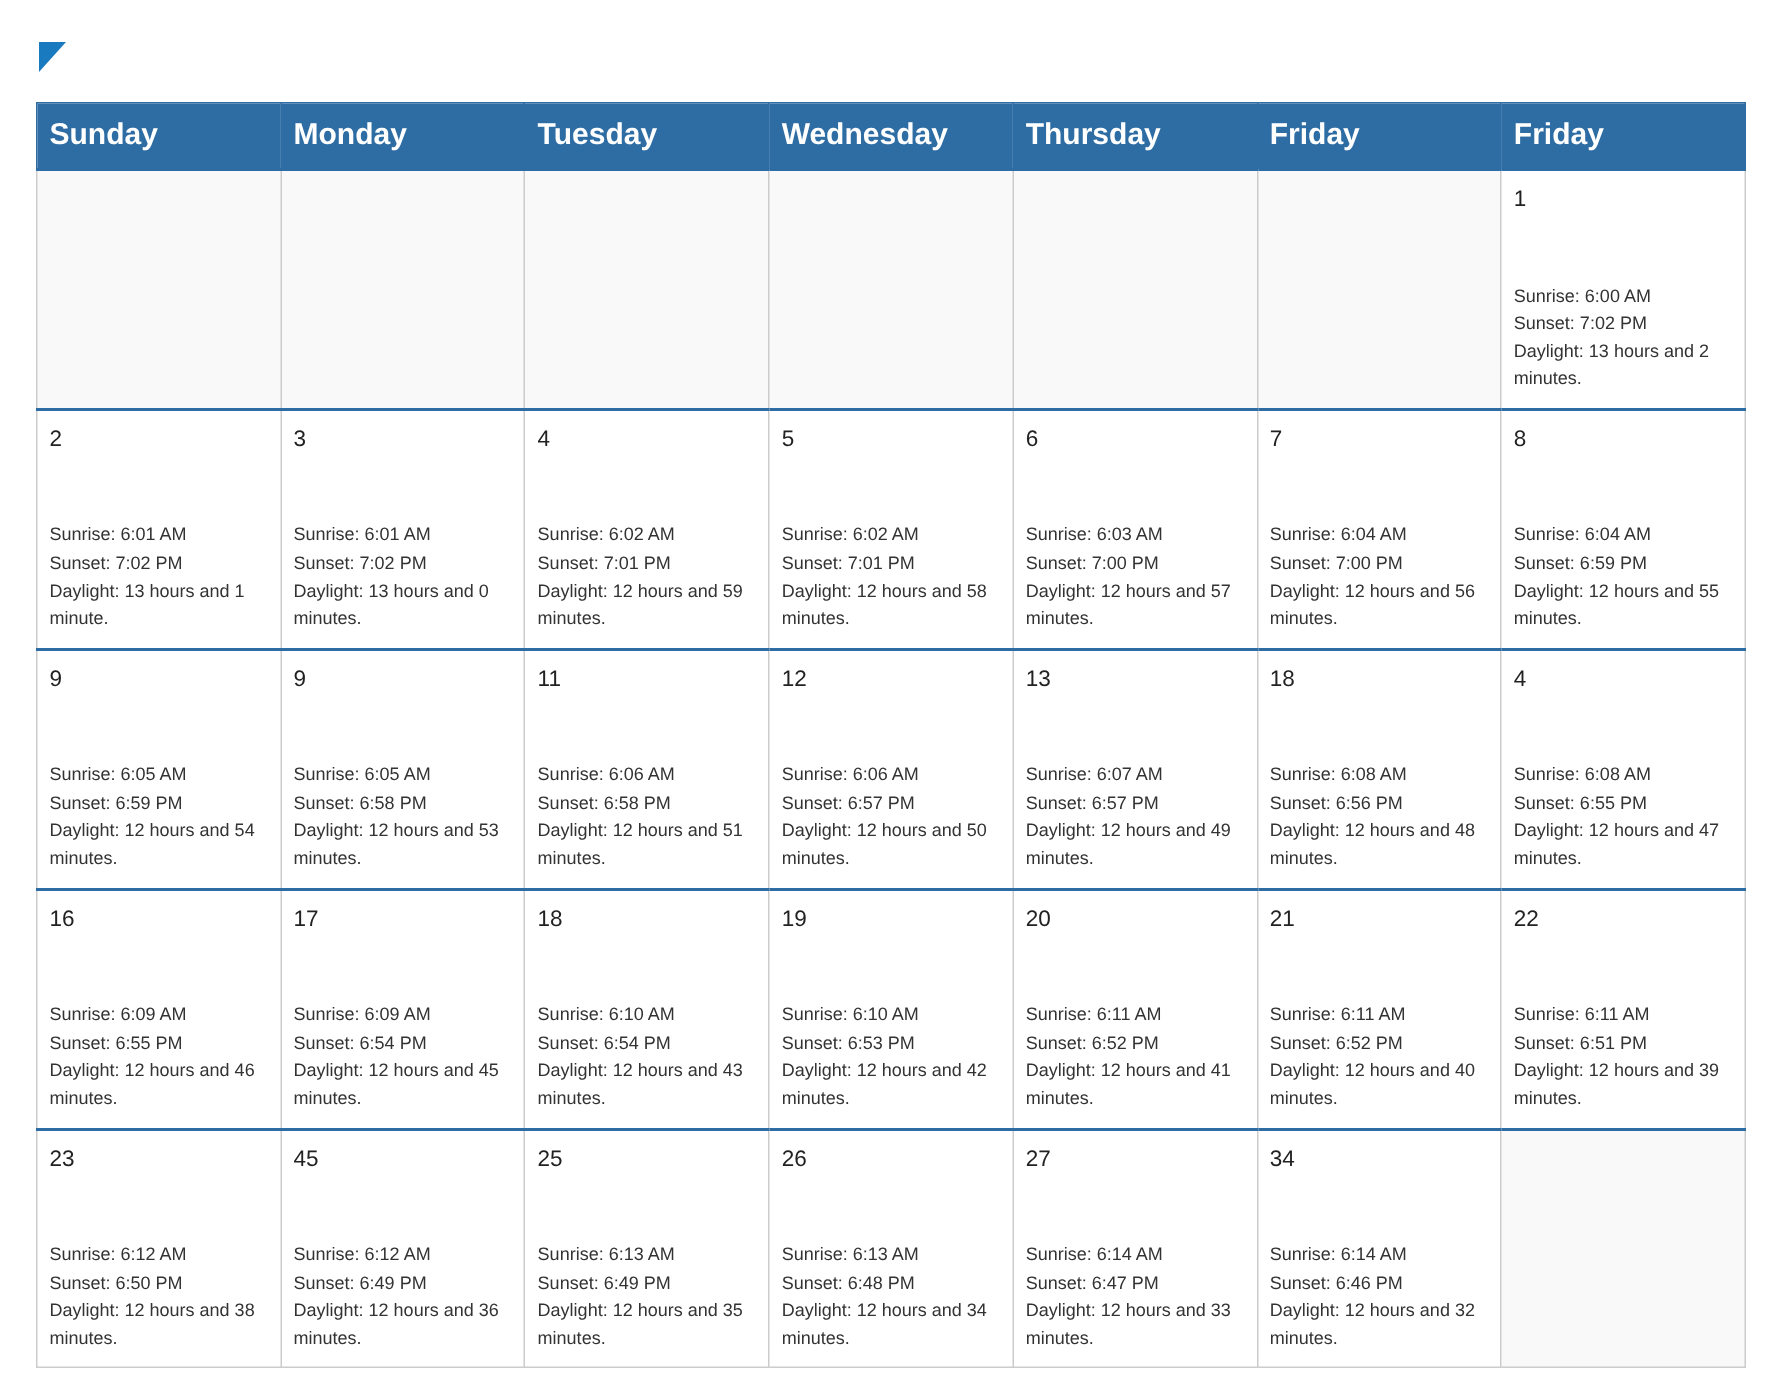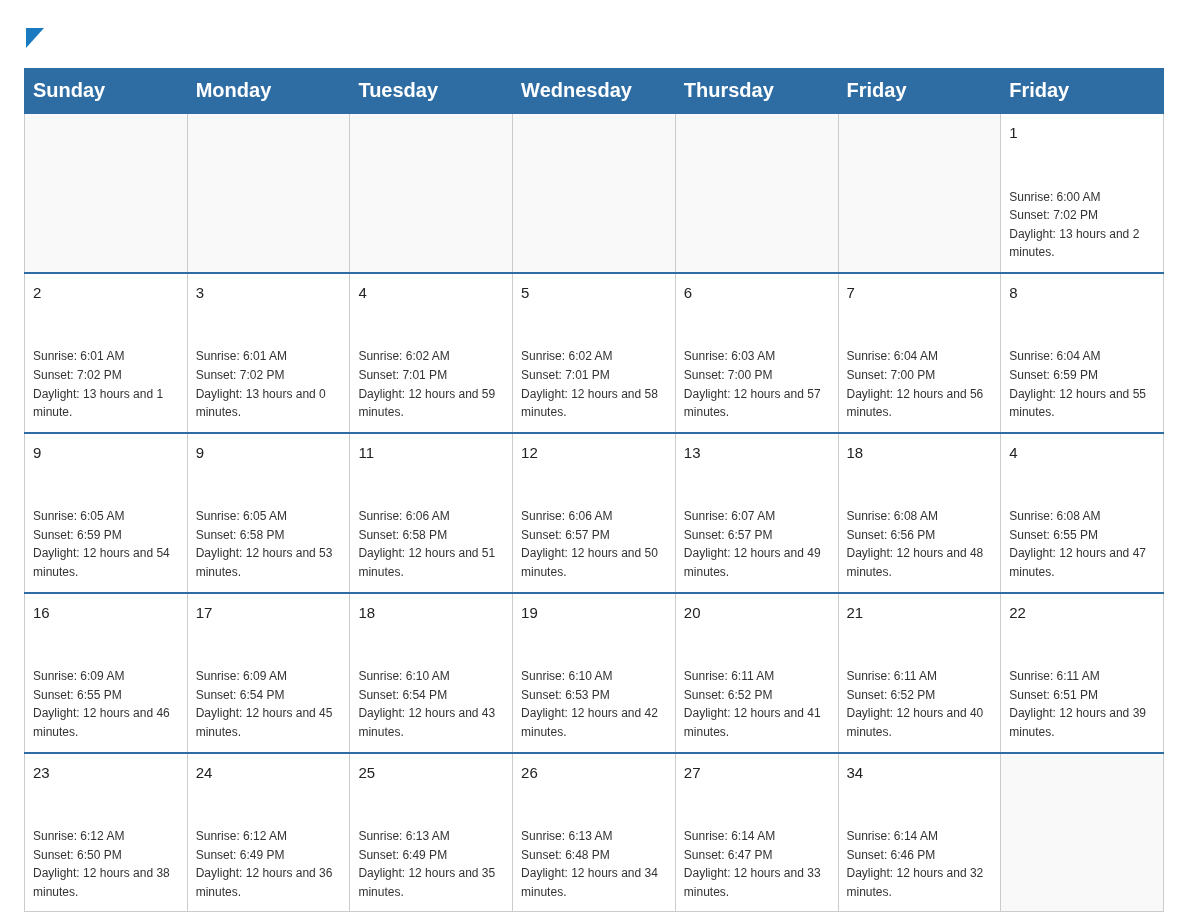--- a/index.html
+++ b/index.html
@@ -274,21 +274,21 @@
         </td>
       </tr>
       <tr class="week-row">
         <td>
           <span class="day-number">23</span>
           <div class="day-info" style="white-space: pre-line;">Sunrise: 6:12 AM
 Sunset: 6:50 PM
 Daylight: 12 hours and 38 minutes.</div>
         </td>
         <td>
-          <span class="day-number">24</span>
+          <span class="day-number">45</span>
           <div class="day-info" style="white-space: pre-line;">Sunrise: 6:12 AM
 Sunset: 6:49 PM
 Daylight: 12 hours and 36 minutes.</div>
         </td>
         <td>
           <span class="day-number">25</span>
           <div class="day-info" style="white-space: pre-line;">Sunrise: 6:13 AM
 Sunset: 6:49 PM
 Daylight: 12 hours and 35 minutes.</div>
         </td>

